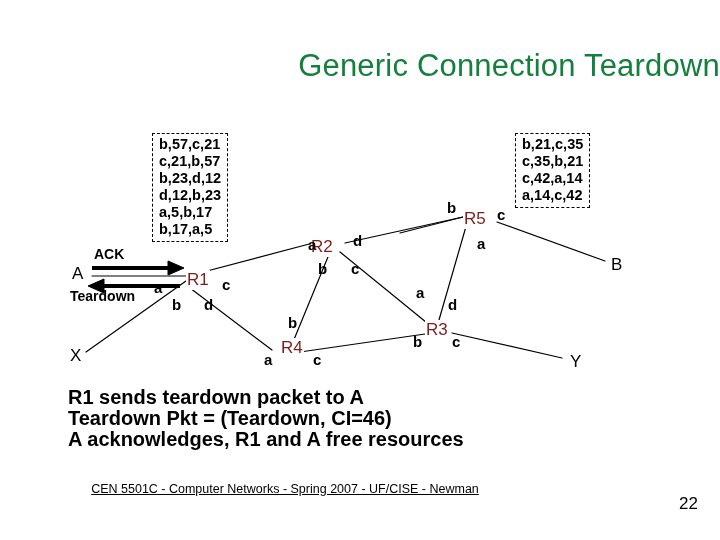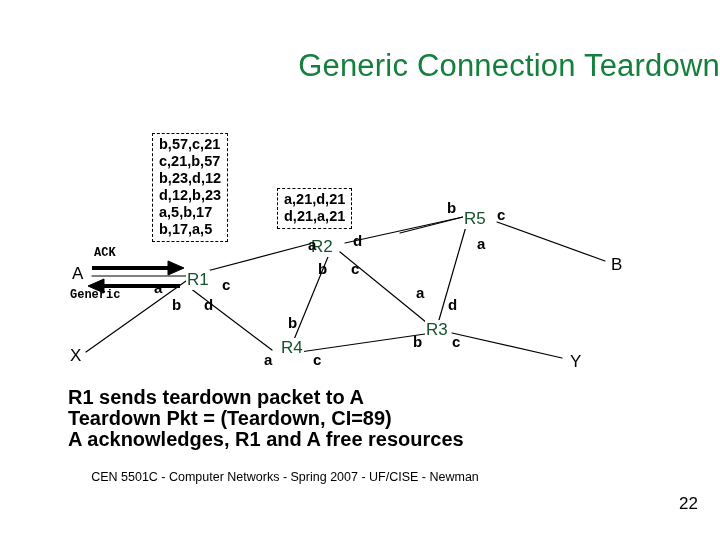--- a/index.html
+++ b/index.html
@@ -54,21 +54,21 @@
     left: 0; top: 0;
     width: 720px; height: 540px;
     z-index: 2;
   }
 
   
   .node {
     position: absolute;
     font-size: 17px;
     font-weight: normal;
-    color: #14532d;
+    color: #7f1d1d;
     white-space: nowrap;
     z-index: 5;
     background: #ffffff;
     padding: 0 1px;
   }
   .port {
     position: absolute;
     font-size: 15px;
     font-weight: bold;
     color: #000000;
@@ -78,50 +78,50 @@
   .endpoint {
     position: absolute;
     font-size: 17px;
     font-weight: normal;
     color: #000000;
     white-space: nowrap;
     z-index: 5;
   }
   .msg {
     position: absolute;
-    font-size: 12px;
-    font-weight: bold;
-    color: #000000;
-    white-space: nowrap;
-    z-index: 5;
-    font-family: Liberation Mono, monospace;
+    font-size: 14px;
+    font-weight: bold;
+    color: #000000;
+    white-space: nowrap;
+    z-index: 5;
   }
 
   
   #notes {
     position: absolute;
     left: 68px;
     top: 387px;
     font-size: 20px;
     line-height: 21px;
     font-weight: bold;
     color: #000000;
     z-index: 4;
   }
 
   
   #footer-text {
     position: absolute;
     left: 0;
-    top: 470px;
+    top: 482px;
     width: 570px;
     text-align: center;
     font-size: 12.5px;
     color: #000000;
     white-space: nowrap;
+    text-decoration: underline;
   }
   #footer-page {
     position: absolute;
     right: 22px;
     top: 494px;
     font-size: 17px;
     color: #000000;
   }
 </style>
 </head>
@@ -172,28 +172,30 @@
 
   <div class="rt" id="rt-r1">
     <div>b,57,c,21</div>
     <div>c,21,b,57</div>
     <div>b,23,d,12</div>
     <div>d,12,b,23</div>
     <div>a,5,b,17</div>
     <div>b,17,a,5</div>
   </div>
 
-  <div class="rt" id="rt-r2">
-    <div>a,21,d,21</div>
-    <div>d,21,a,21</div>
+
+  <div class="rt" id="rt-r5">
+    <div>b,21,c,35</div>
+    <div>c,35,b,21</div>
+    <div>c,42,a,14</div>
+    <div>a,14,c,42</div>
   </div>
 
-
   <div class="msg" style="left:94px; top:246px;">ACK</div>
-  <div class="msg" style="left:70px; top:288px;">Generic</div>
+  <div class="msg" style="left:70px; top:288px;">Teardown</div>
 
   <div class="endpoint" style="left:72px; top:264px;">A</div>
   <div class="endpoint" style="left:611px; top:255px;">B</div>
   <div class="endpoint" style="left:70px; top:346px;">X</div>
   <div class="endpoint" style="left:570px; top:352px;">Y</div>
 
   <div class="node" style="left:186px; top:270px;">R1</div>
   <div class="node" style="left:310px; top:237px;">R2</div>
   <div class="node" style="left:425px; top:320px;">R3</div>
   <div class="node" style="left:280px; top:338px;">R4</div>
@@ -217,20 +219,20 @@
   <div class="port" style="left:264px; top:351px;">a</div>
   <div class="port" style="left:288px; top:314px;">b</div>
   <div class="port" style="left:313px; top:351px;">c</div>
 
   <div class="port" style="left:477px; top:235px;">a</div>
   <div class="port" style="left:447px; top:199px;">b</div>
   <div class="port" style="left:497px; top:206px;">c</div>
 
   <div id="notes">
     <div>R1 sends teardown packet to A</div>
-    <div>Teardown Pkt = (Teardown, CI=89)</div>
+    <div>Teardown Pkt = (Teardown, CI=46)</div>
     <div>A acknowledges, R1 and A free resources</div>
   </div>
 
   <div id="footer-text">CEN 5501C - Computer Networks - Spring 2007 - UF/CISE - Newman</div>
   <div id="footer-page">22</div>
 
 </div>
 
 </body></html>

